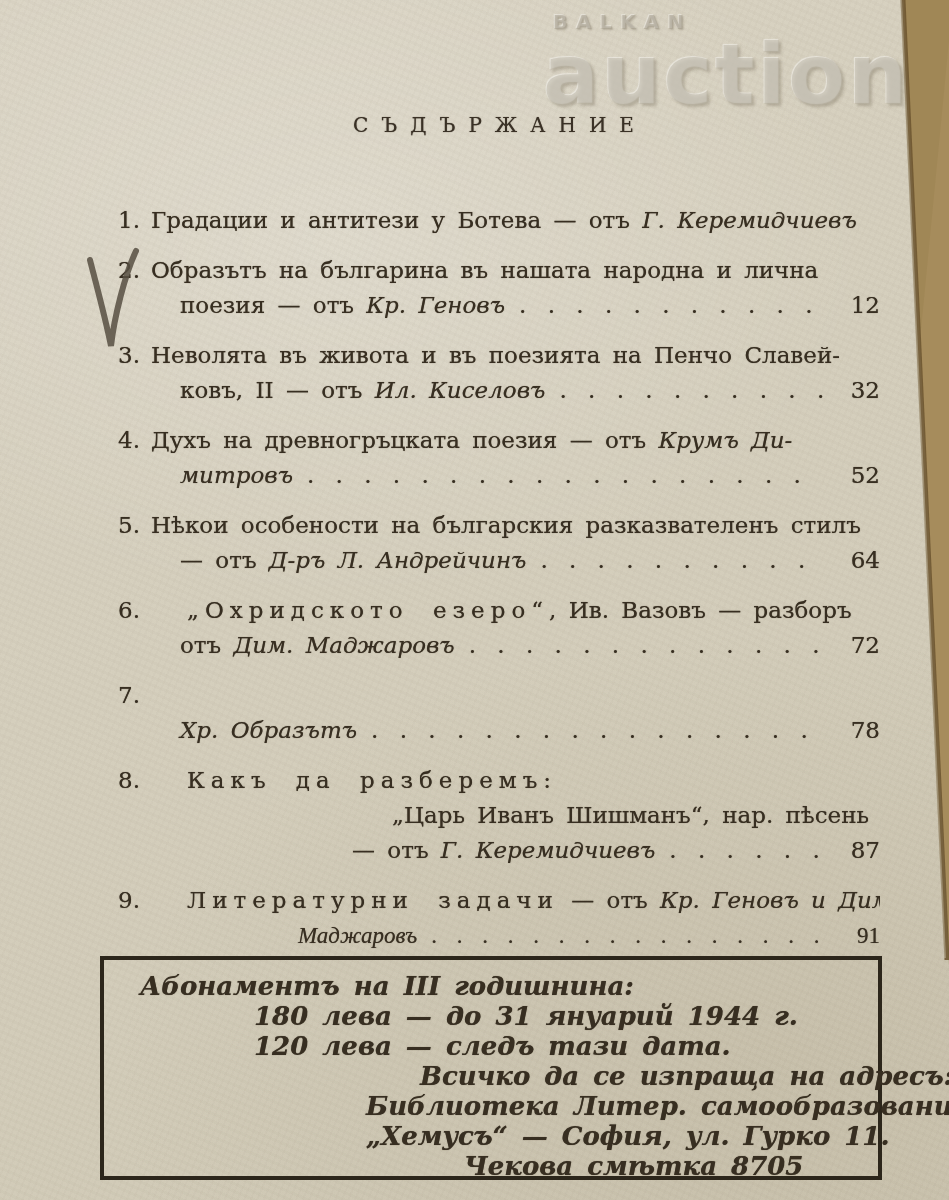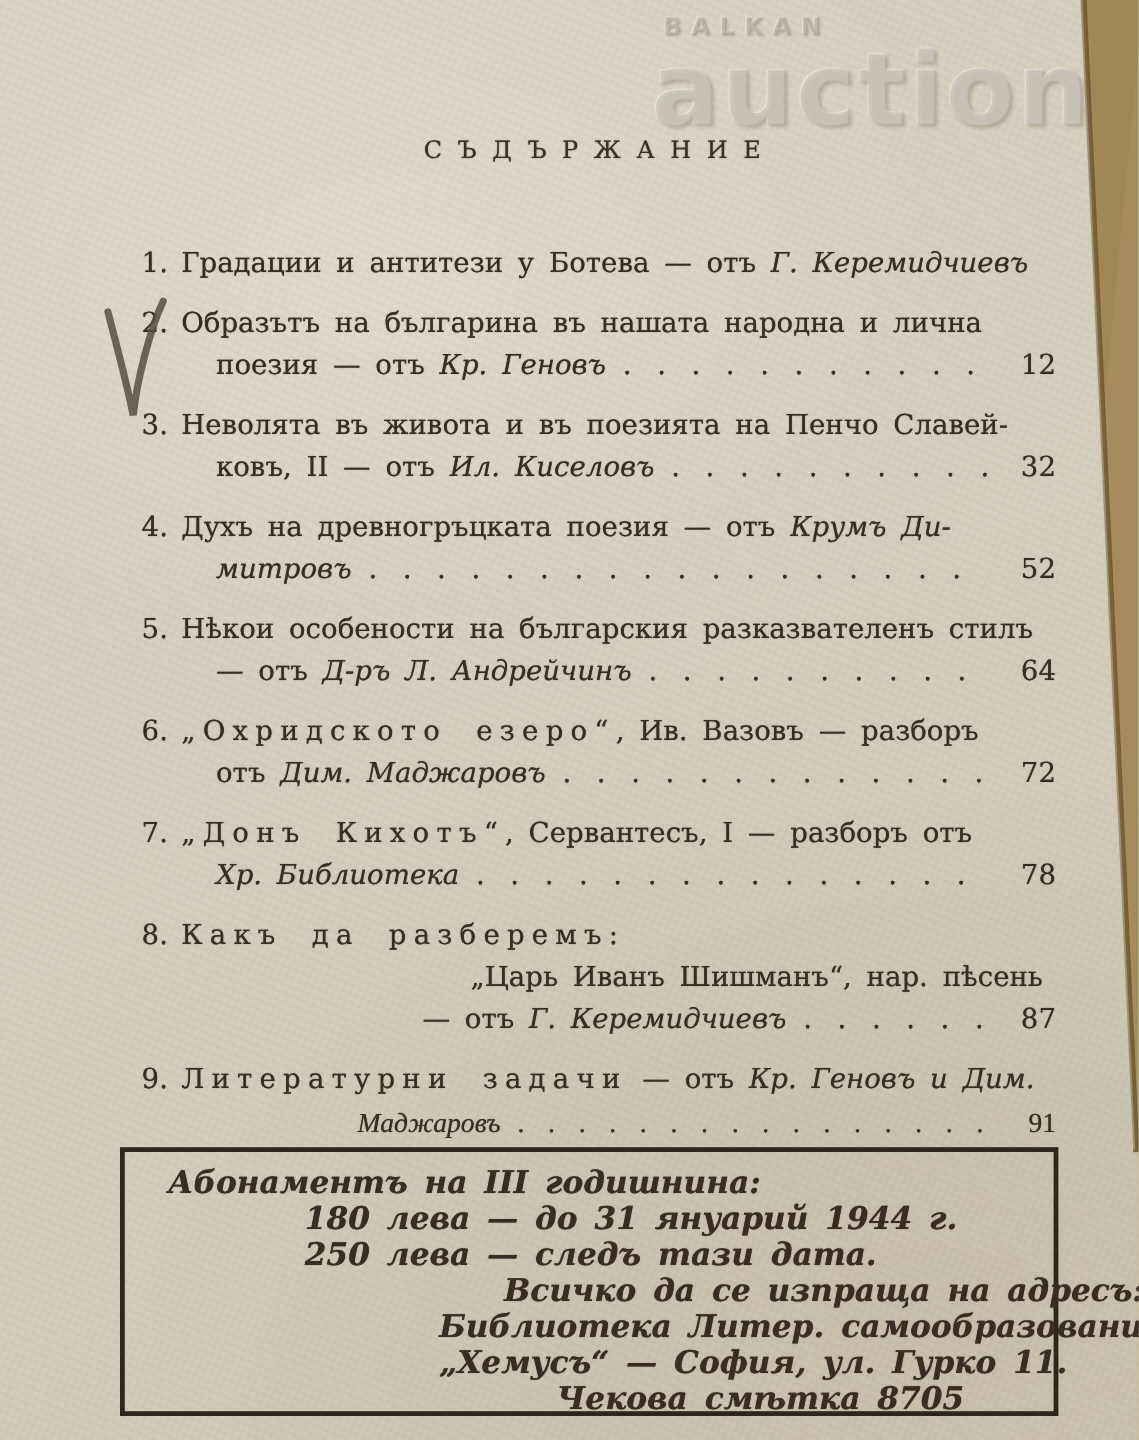--- a/index.html
+++ b/index.html
@@ -34,21 +34,21 @@
     text-align:center;font-size:20px;font-weight:normal;letter-spacing:13px;
     color:#3a3126;text-shadow:0 0 1px rgba(58,49,38,0.75);
   }
   .toc{position:absolute;left:118px;top:203px;width:762px;z-index:2;overflow:hidden;}
   .entry{margin-bottom:15px;}
   .line{display:flex;align-items:baseline;line-height:35px;font-size:23px;
     text-shadow:0 0 0.8px rgba(55,46,33,0.8);white-space:nowrap;}
   .num{width:33px;flex-shrink:0;}
   .segs{flex-shrink:0;word-spacing:5px;}
   .seg-i{font-style:italic;}
-  .seg-s{letter-spacing:6px;word-spacing:11px;}
+  .seg-s{letter-spacing:6px;word-spacing:11px;margin-left:36px;}
   .dots{flex:1 1 0;min-width:0;overflow:hidden;letter-spacing:7px;margin:0 10px 0 14px;
     white-space:nowrap;}
   .pg{width:46px;flex-shrink:0;text-align:right;}
   .ind-0{margin-left:0;}
   .ind-1{margin-left:62px;}
   .ind-2{margin-left:180px;font-family:Liberation Serif, serif;}
   .ind-3{margin-left:234px;}
   .ind-4{margin-left:274px;}
   .sub-box{
     position:absolute;left:100px;top:956px;width:782px;height:224px;z-index:2;
@@ -144,24 +144,23 @@
         </div>
         <div class="line ind-1">
           <span class="segs"><span class="seg-r">отъ </span><span class="seg-i">Дим. Маджаровъ</span></span>
           <span class="dots">. . . . . . . . . . . . . . . . . . . . . . . . . . . . . .</span>
           <span class="pg">72</span>
         </div>
       </div>
       <div class="entry">
         <div class="line ind-0">
           <span class="num">7.</span>
-          <span class="segs"><span class="seg-s">„Донъ Кихотъ“</span><span class="seg-r">, Сервантесъ, I — разборъ отъ</span></span>
-        </div>
-        <div class="line ind-1">
-          <span class="segs"><span class="seg-i">Хр. Библиотека</span></span>
+        </div>
+        <div class="line ind-1">
+          <span class="segs"><span class="seg-i">Хр. Образътъ</span></span>
           <span class="dots">. . . . . . . . . . . . . . . . . . . . . . . . . . . . . .</span>
           <span class="pg">78</span>
         </div>
       </div>
       <div class="entry">
         <div class="line ind-0">
           <span class="num">8.</span>
           <span class="segs"><span class="seg-s">Какъ да разберемъ:</span></span>
         </div>
         <div class="line ind-4">
@@ -182,20 +181,20 @@
           <span class="segs"><span class="seg-i">Маджаровъ</span></span>
           <span class="dots">. . . . . . . . . . . . . . . . . . . . . . . . . . . . . .</span>
           <span class="pg">91</span>
         </div>
       </div>
     </div>
 
   <div class="sub-box">
       <div class="box-line bind-0">Абонаментъ на III годишнина:</div>
       <div class="box-line bind-1">180 лева — до 31 януарий 1944 г.</div>
-      <div class="box-line bind-1">250 лева — следъ тази дата.</div>
+      <div class="box-line bind-1">120 лева — следъ тази дата.</div>
       <div class="box-line bind-2">Всичко да се изпраща на адресъ:</div>
       <div class="box-line bind-3">Библиотека Литер. самообразование</div>
       <div class="box-line bind-3">„Хемусъ“ — София, ул. Гурко 11.</div>
       <div class="box-line bind-4">Чекова смѣтка 8705</div>
     </div>
 
 </div>
 
 </body></html>

